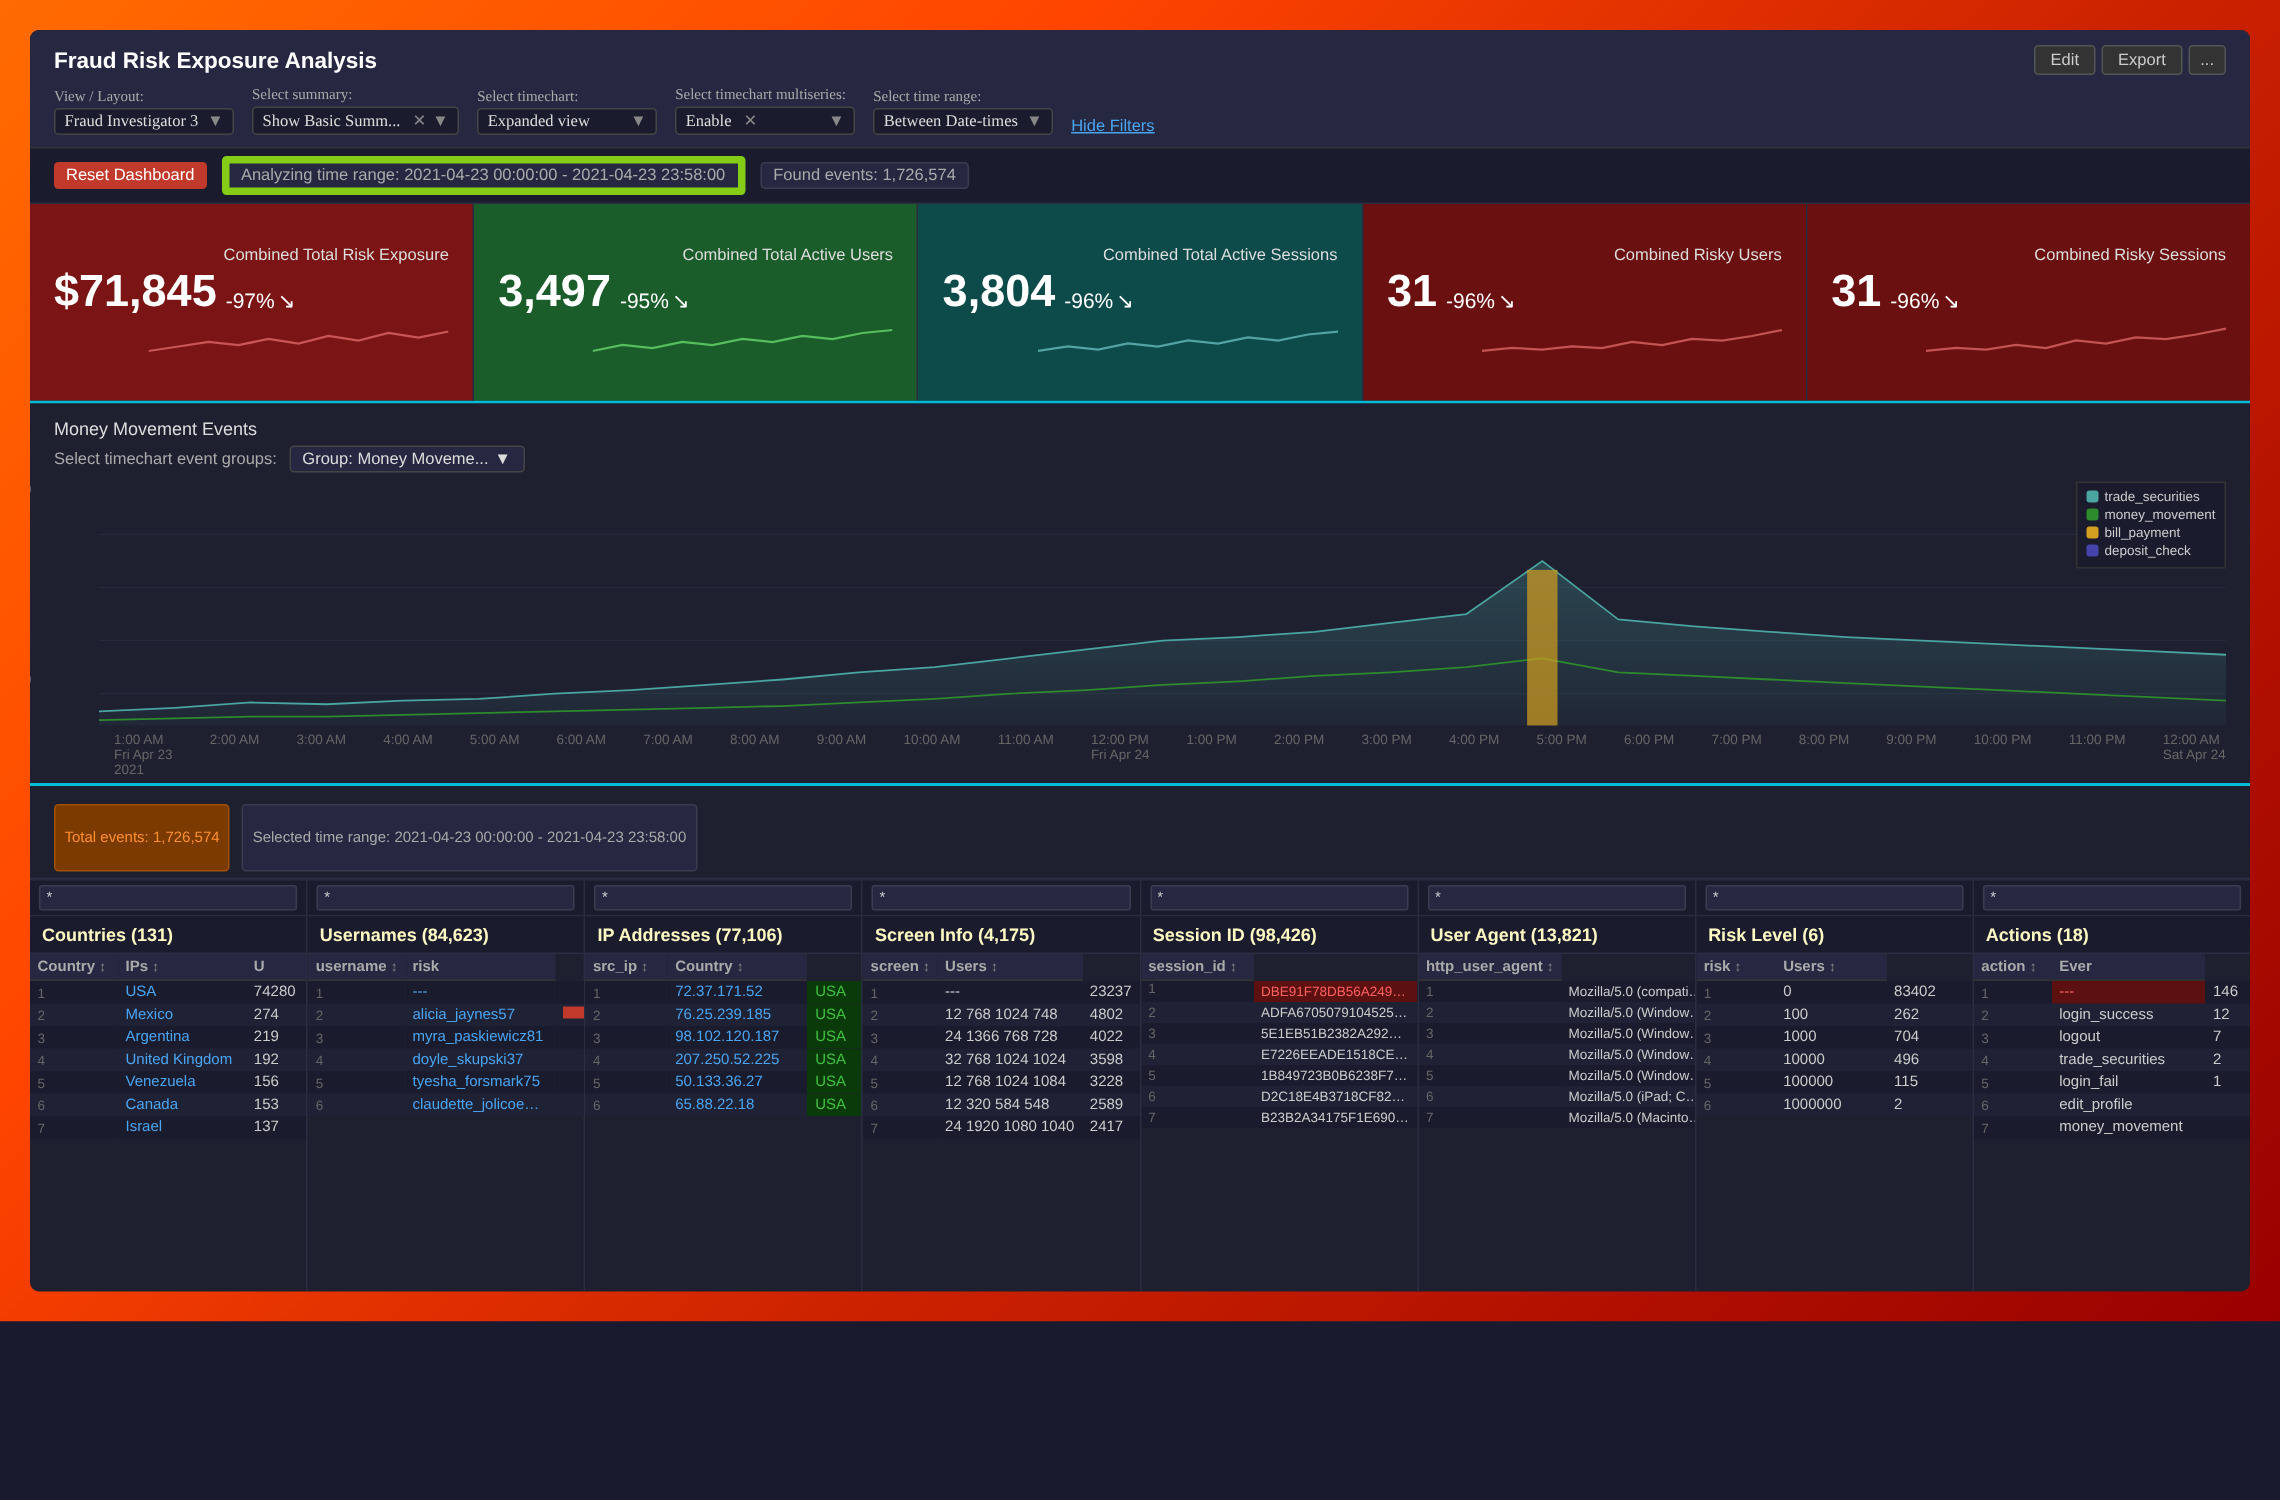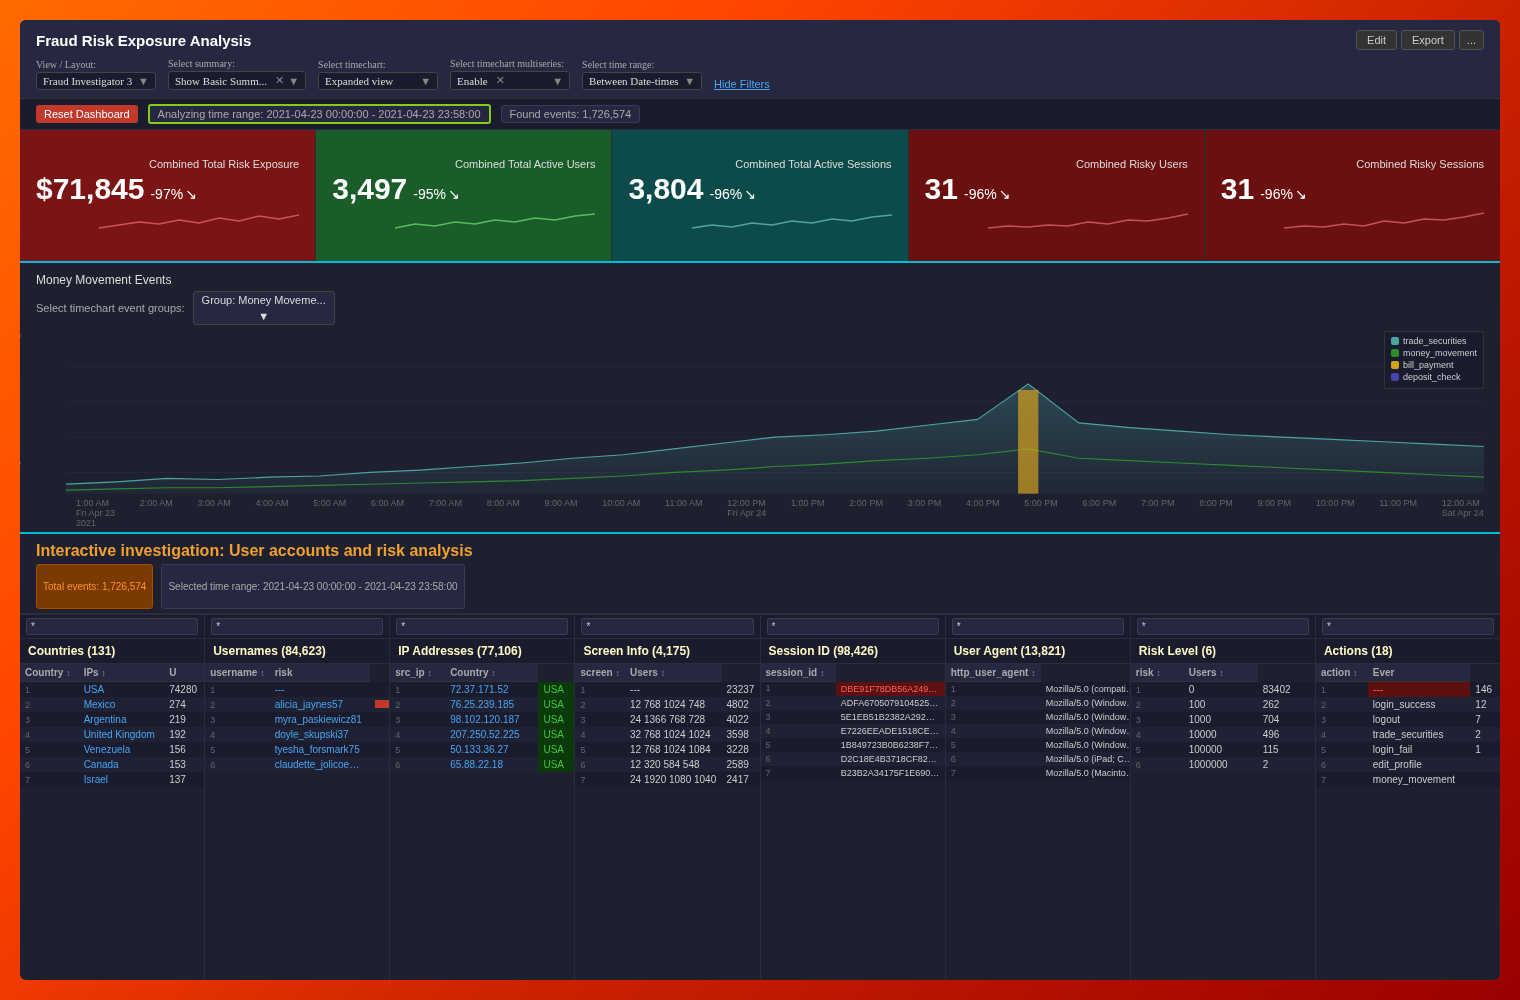--- a/index.html
+++ b/index.html
@@ -5,21 +5,21 @@
     * { box-sizing: border-box; margin: 0; padding: 0; }
     body {
       background: #1a1a2e;
       font-family: 'Segoe UI', Arial, sans-serif;
       font-size: 12px;
       color: #ccc;
       overflow: hidden;
     }
     .outer-frame {
       width: 1520px;
-      height: 1000px;
+      height: 881px;
       background: linear-gradient(135deg, #ff6b00 0%, #ff4500 30%, #cc2200 60%, #990000 100%);
       padding: 20px;
       position: relative;
     }
     .dashboard {
       width: 100%;
       height: 100%;
       background: #1e2030;
       border-radius: 6px;
       overflow: hidden;
@@ -105,21 +105,21 @@
       border: none;
       padding: 3px 8px;
       border-radius: 3px;
       font-size: 11px;
       cursor: pointer;
     }
     .alert-text {
       font-size: 11px;
       color: #aaa;
       background: #252840;
-      border: 2px solid #84cc16;
+      border: 5px solid #84cc16;
       padding: 2px 8px;
       border-radius: 3px;
     }
     .alert-found {
       font-size: 11px;
       color: #aaa;
       background: #252840;
       border: 1px solid #3a3d50;
       padding: 2px 8px;
       border-radius: 3px;
@@ -193,21 +193,20 @@
       display: flex;
       align-items: center;
       background: #252840;
       border: 1px solid #444;
       border-radius: 3px;
       padding: 2px 8px;
       font-size: 11px;
       color: #ddd;
       cursor: pointer;
       gap: 4px;
-      flex-direction: column;
     }
     .chart-area {
       height: 165px;
       position: relative;
       margin-left: 30px;
     }
     .chart-y-labels {
       position: absolute;
       left: -30px;
       top: 0;
@@ -560,21 +559,20 @@
           <span>9:00 PM</span>
           <span>10:00 PM</span>
           <span>11:00 PM</span>
           <span>12:00 AM<br>Sat Apr 24</span>
         </div>
       </div>
     </div>
 
     <div class="investigation">
       <div class="inv-header">
-        <div class="inv-title">Interactive investigation: User accounts and risk analysis</div>
         <div class="inv-badges">
           <span class="inv-badge orange">Total events: 1,726,574</span>
           <span class="inv-badge">Selected time range: 2021-04-23 00:00:00 - 2021-04-23 23:58:00</span>
         </div>
       </div>
 
       <div class="data-panels">
 
         <div class="data-panel">
           <div class="panel-search">

